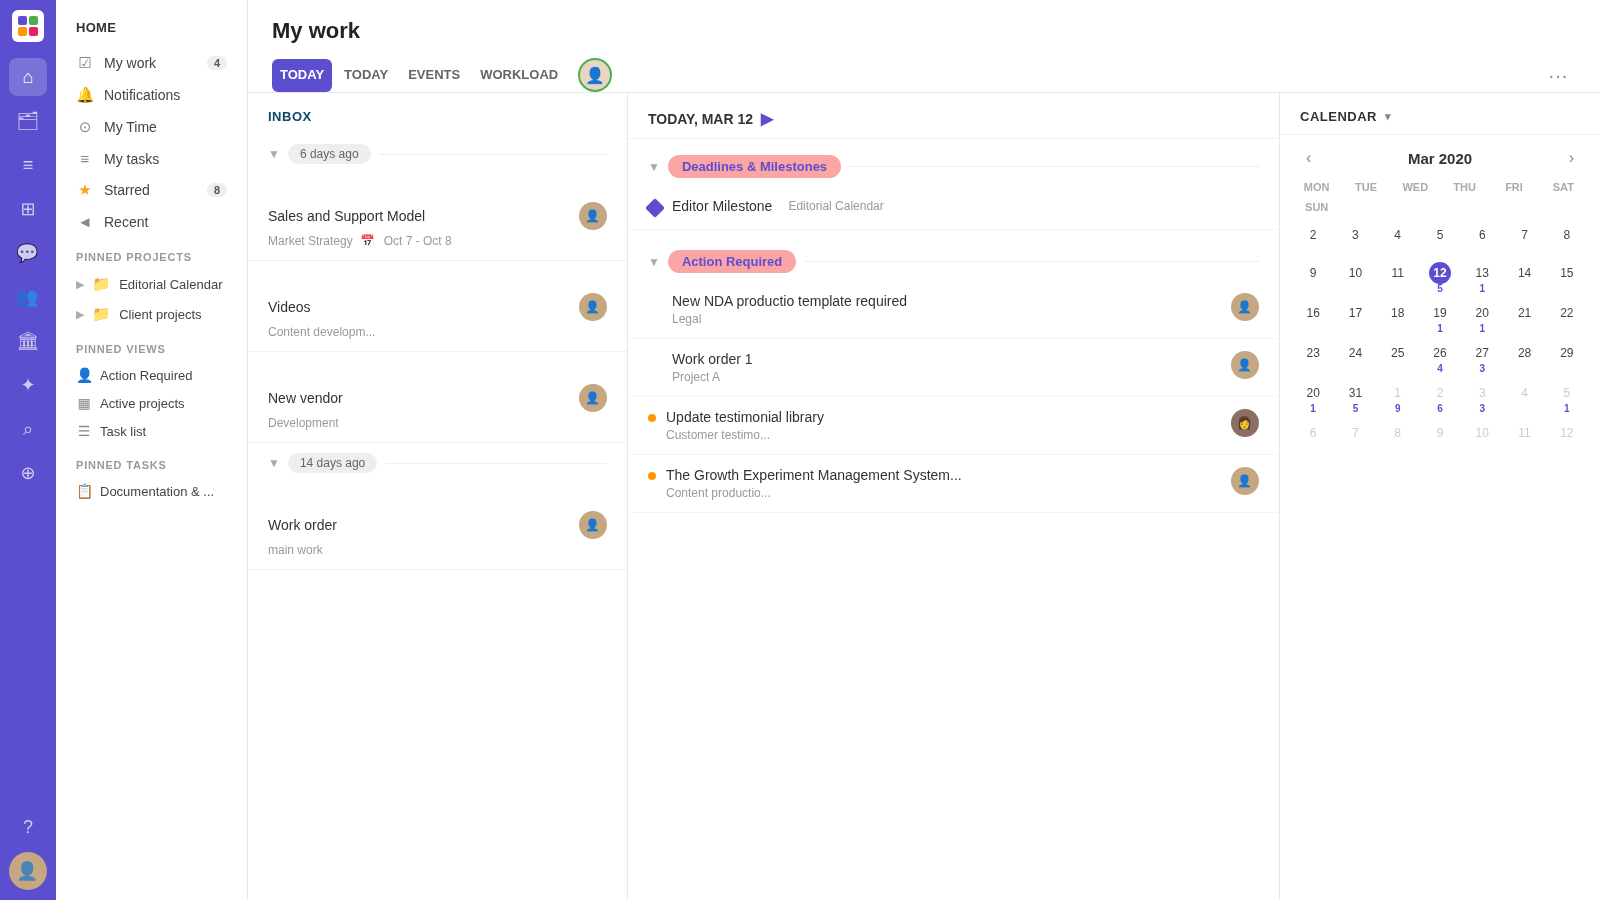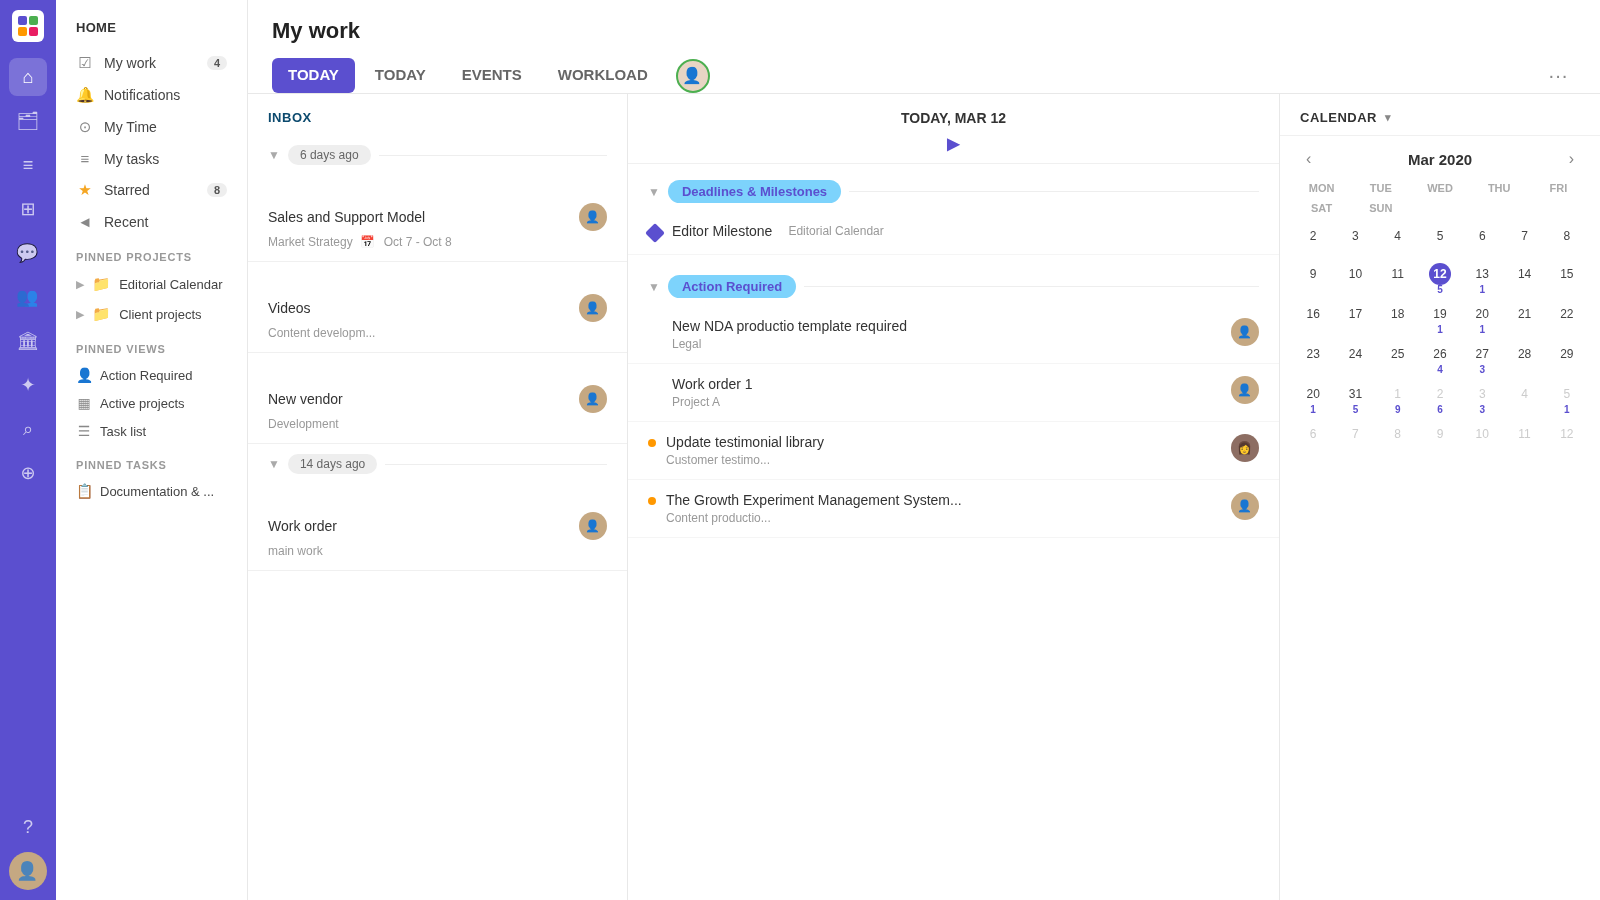--- a/index.html
+++ b/index.html
@@ -127,22 +127,22 @@
     .main-header-title {
       font-size: 22px;
       font-weight: 700;
       color: #222;
       margin-bottom: 14px;
     }
     .tab-bar {
       display: flex; align-items: center; gap: 4px;
     }
     .tab {
-      padding: 8px 16px;
-      font-size: 15px;
+      padding: 8px 8px;
+      font-size: 13px;
       font-weight: 600;
       color: #666;
       cursor: pointer;
       border-radius: 6px 6px 0 0;
       border-bottom: 2px solid transparent;
     }
     .tab.active {
       background: #5b4fcf;
       color: white;
       border-radius: 6px;
@@ -248,33 +248,33 @@
       overflow-y: auto;
       border-right: 1px solid #e8e8e8;
     }
     .today-header {
       display: flex; align-items: center; gap: 8px;
       padding: 16px 20px 10px;
       font-size: 14px;
       font-weight: 700;
       color: #333;
       border-bottom: 1px solid #f0f0f0;
-      position: sticky; top: 0; background: white; z-index: 1; flex-direction: column;
+      position: sticky; top: 0; background: white; z-index: 1;
     }
     .today-header .arrow { color: #5b4fcf; font-size: 16px; cursor: pointer; }
 
     .section-group {
       padding: 4px 0;
     }
     .section-group-header {
       display: flex; align-items: center; gap: 8px;
       padding: 12px 20px 8px;
     }
     .section-group-btn {
-      background: #7dd3fc;
+      background: #fca5a5;
       border-radius: 12px;
       padding: 4px 14px;
       font-size: 13px;
       color: #5b4fcf;
       font-weight: 600;
       cursor: pointer;
       display: flex; align-items: center; gap: 6px;
     }
     .section-divider { flex: 1; height: 1px; background: #eee; }
 
@@ -338,21 +338,21 @@
       padding: 12px 20px 8px;
     }
     .cal-nav-title { font-size: 15px; font-weight: 600; color: #333; }
     .cal-nav-btn { color: #888; cursor: pointer; font-size: 16px; padding: 2px 6px; }
 
     .cal-grid {
       padding: 0 12px;
     }
     .cal-days-header {
       display: grid;
-      grid-template-columns: repeat(5, 1fr);
+      grid-template-columns: repeat(6, 1fr);
       text-align: center;
       margin-bottom: 4px;
     }
     .cal-day-name {
       font-size: 11px;
       color: #aaa;
       font-weight: 600;
       padding: 4px 0;
     }
     .cal-weeks { }

